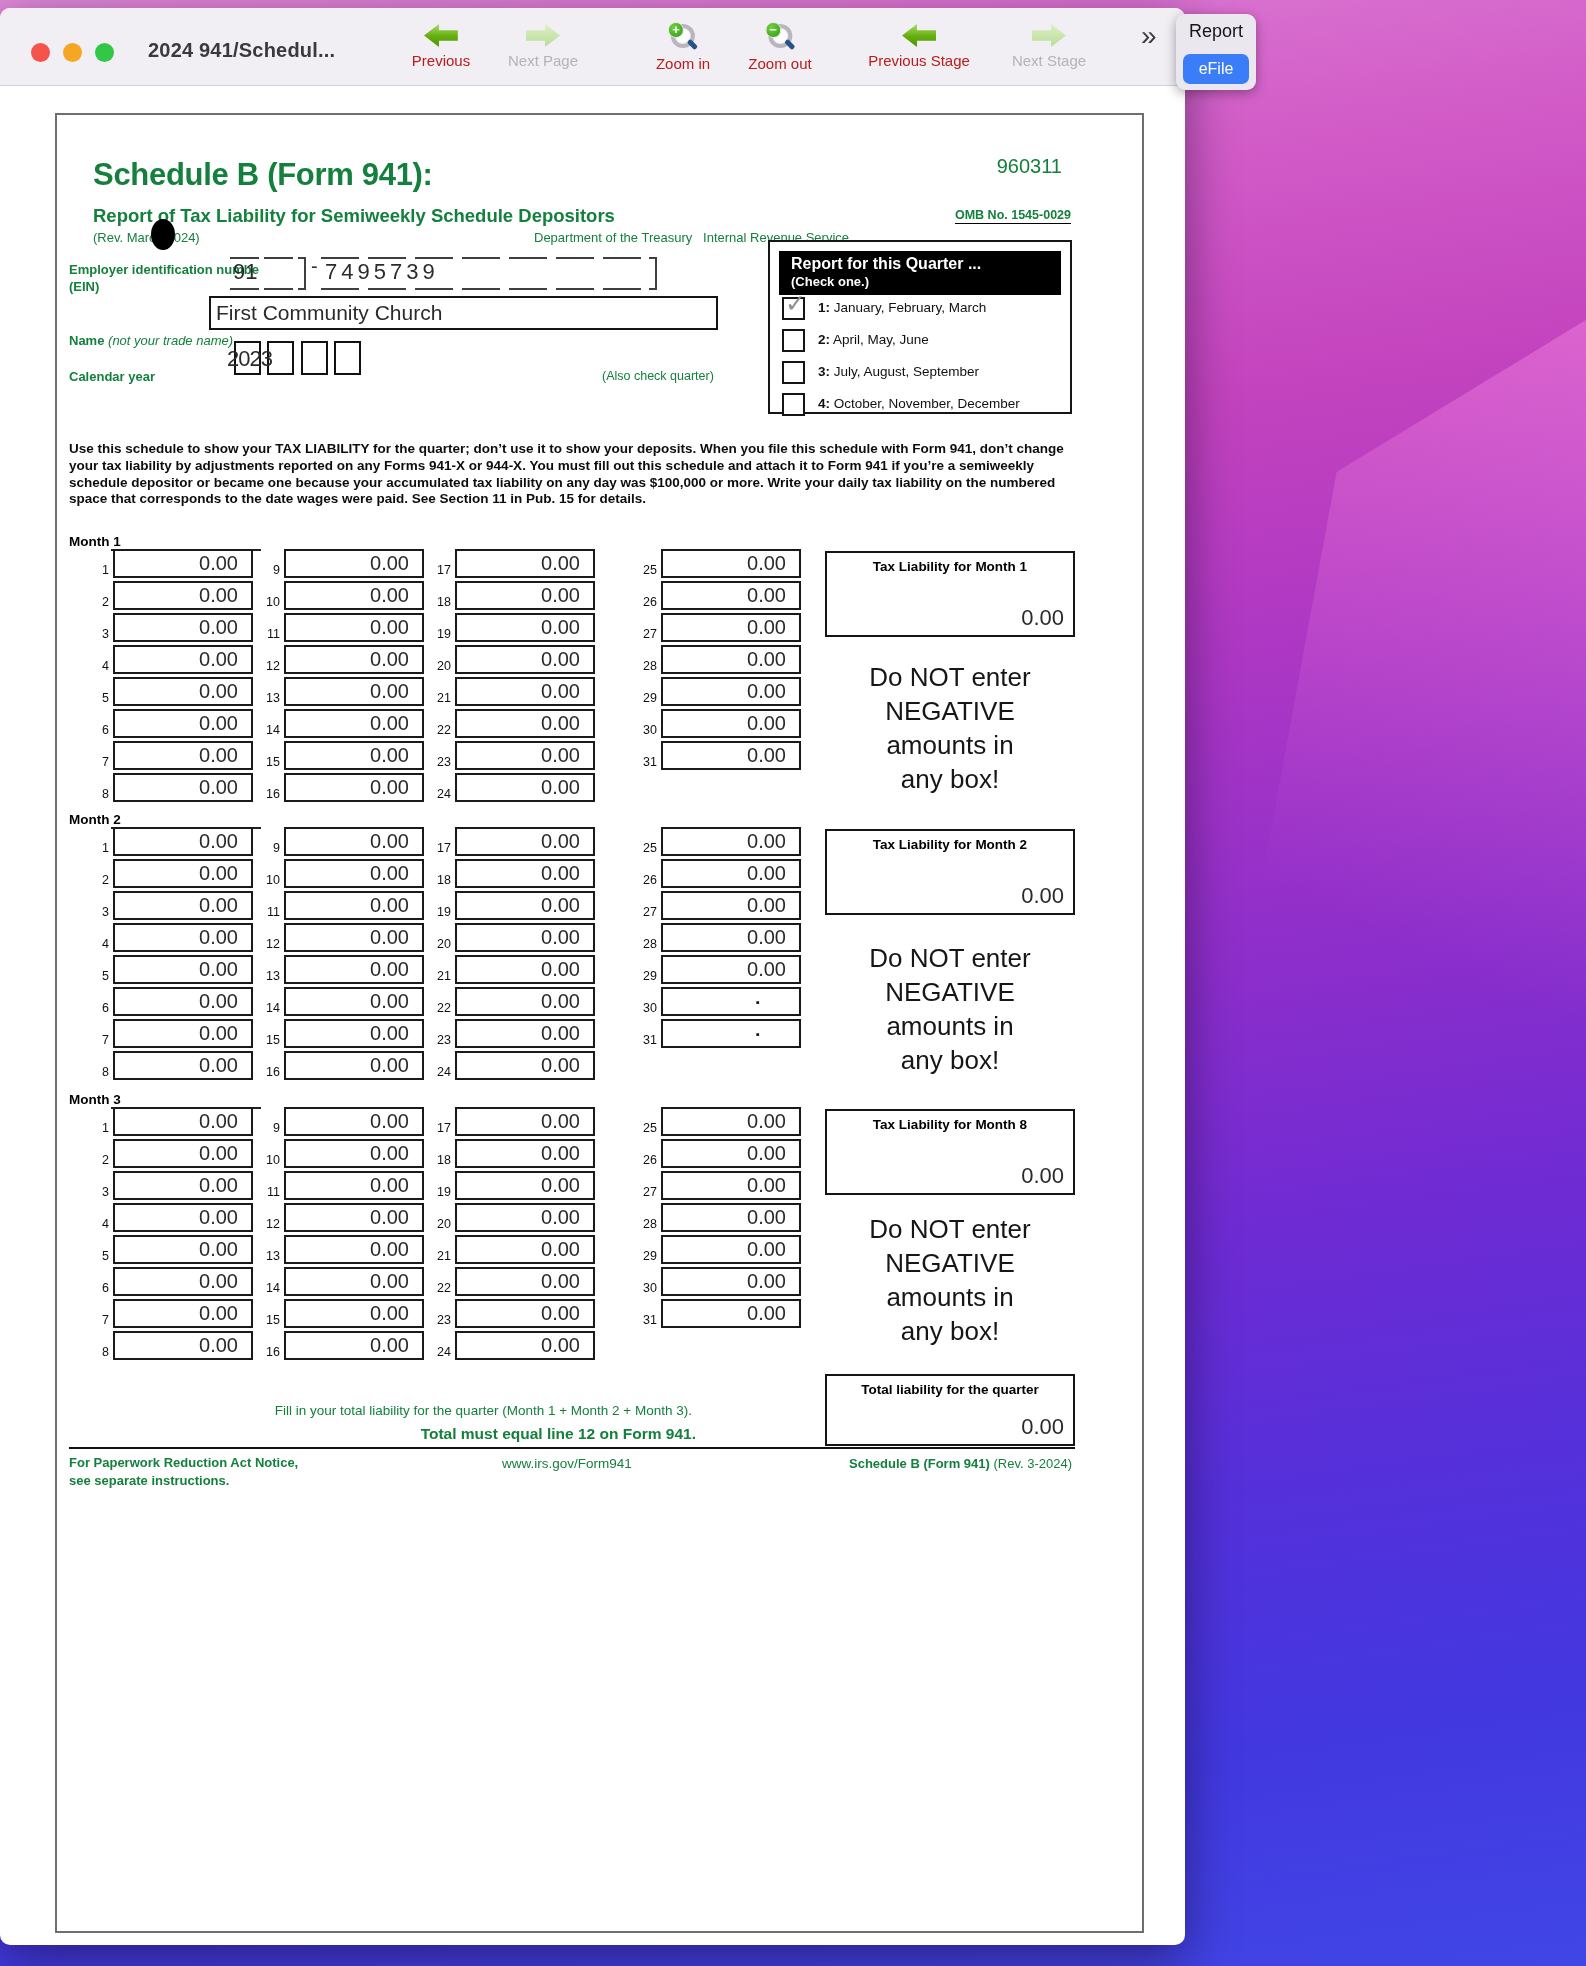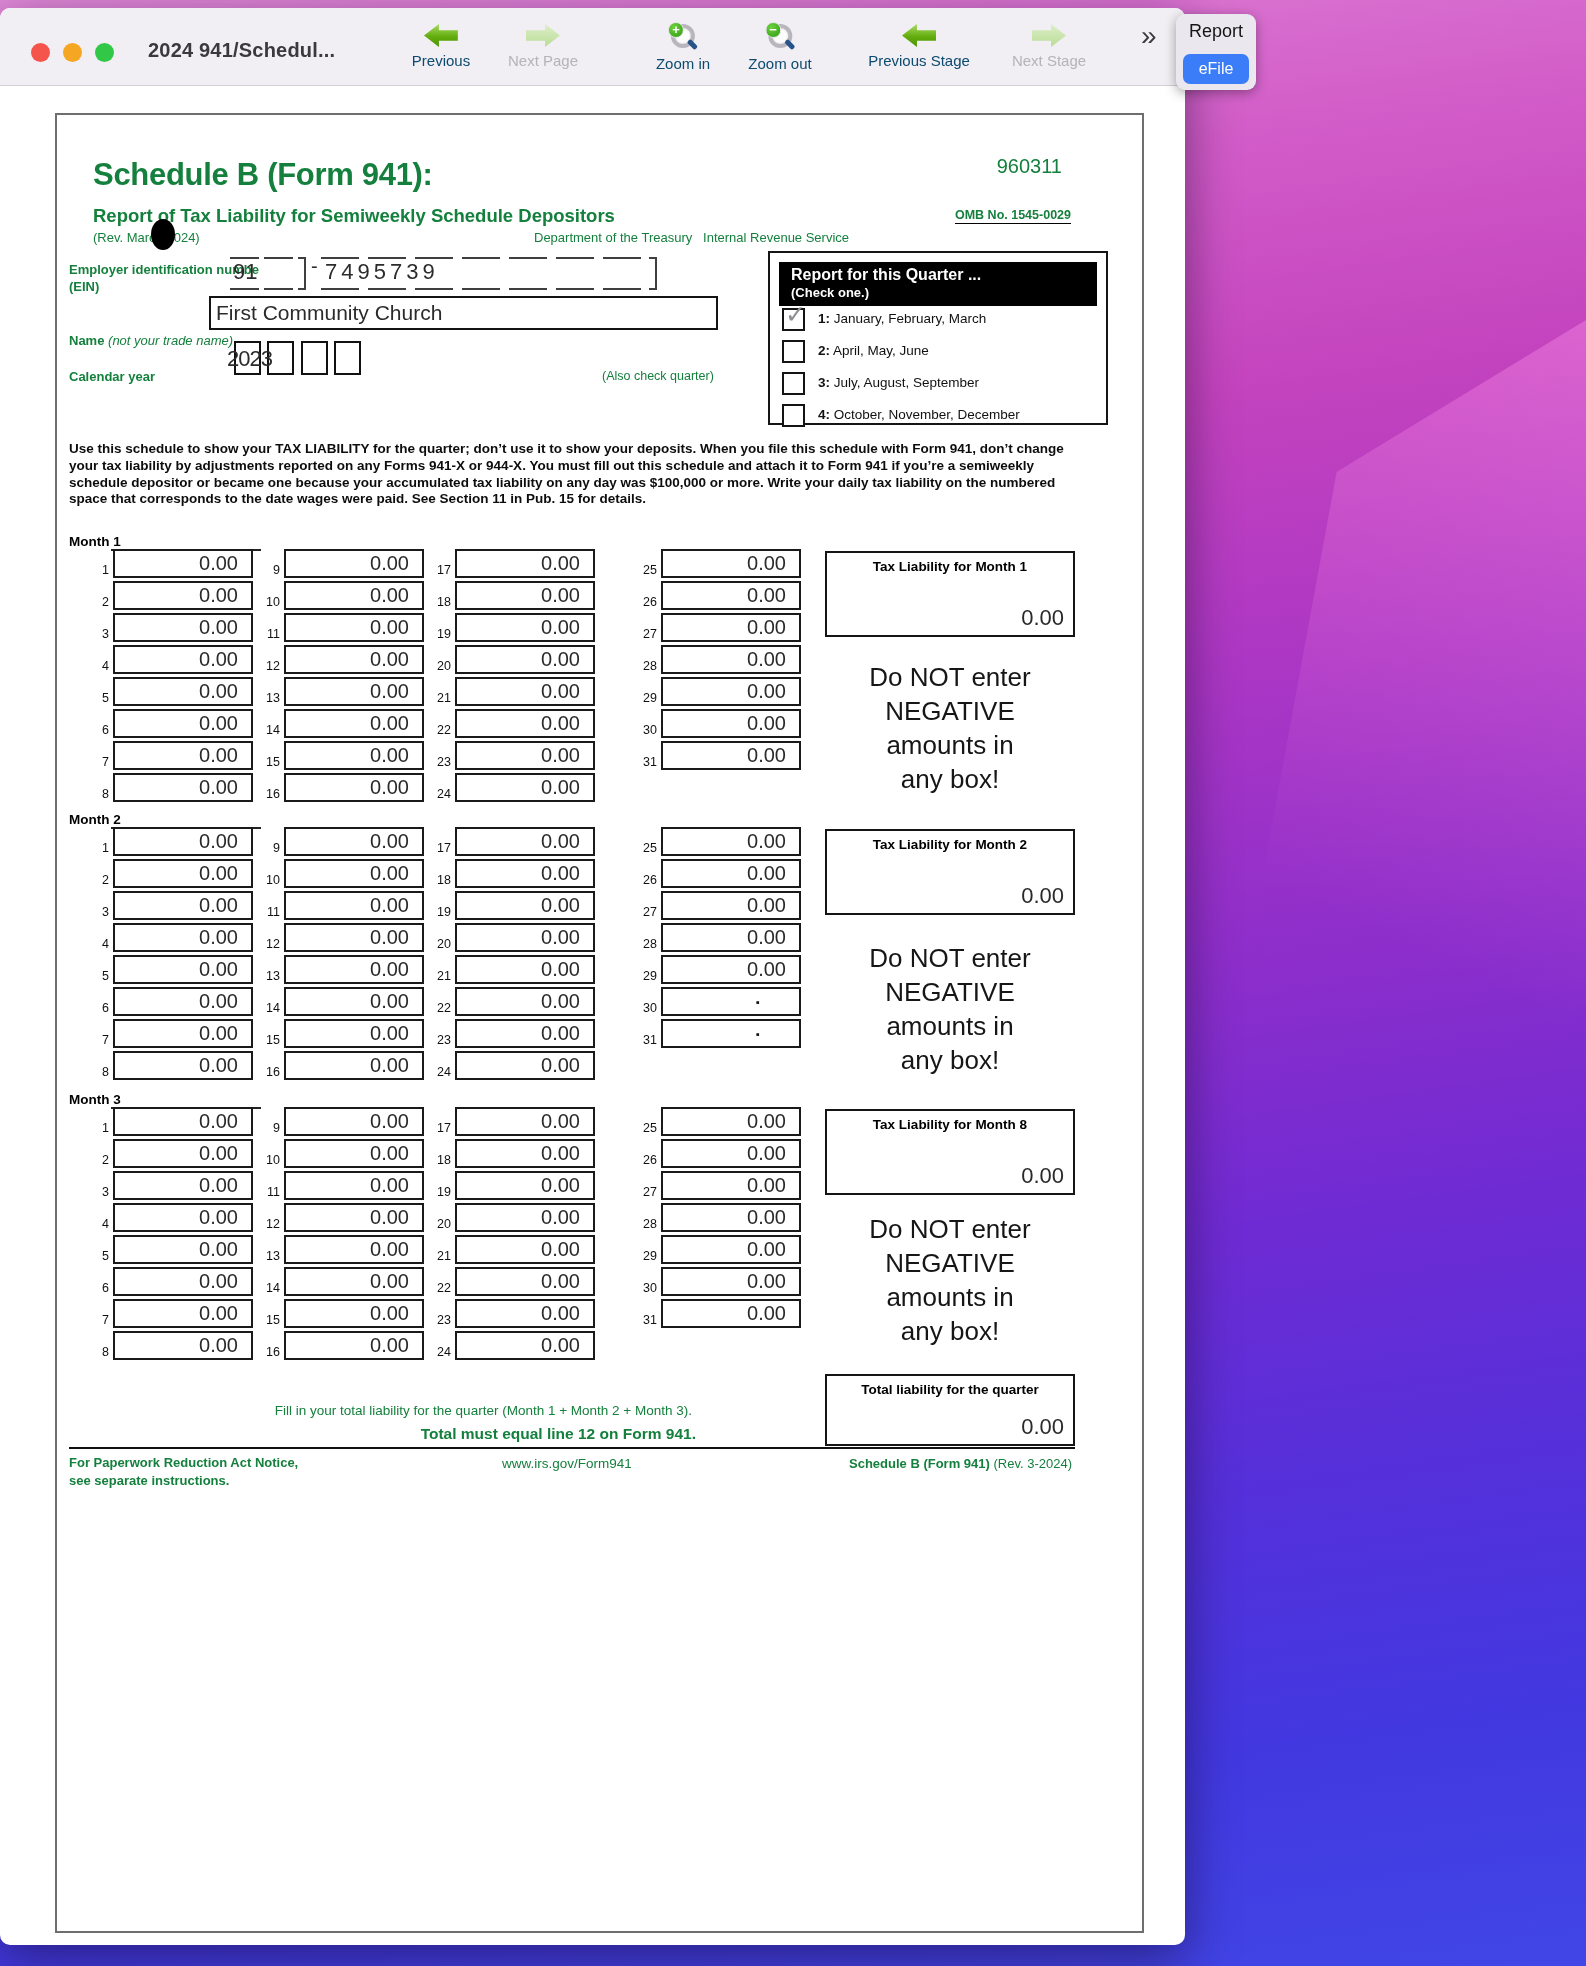--- a/index.html
+++ b/index.html
@@ -18,21 +18,21 @@
     border-radius:10px;box-shadow:0 14px 50px rgba(20,5,40,.5);
   }
   .toolbar{
     position:absolute;left:0;top:0;width:100%;height:77px;background:#f1eef4;
     border-bottom:1px solid #d2cfd6;border-radius:10px 10px 0 0;
   }
   .light{position:absolute;top:35px;width:19px;height:19px;border-radius:50%}
   .win-title{position:absolute;left:148px;top:31px;font-size:20px;font-weight:bold;color:#3a3a3c;letter-spacing:.2px}
   .tb-btn{position:absolute;top:16px;transform:translateX(-50%);display:flex;flex-direction:column;align-items:center;gap:5px}
   .tb-label{font-size:15px;white-space:nowrap}
-  .lbl-on{color:#0c4a6e}.lbl-off{color:#b5b3b8}
+  .lbl-on{color:#b91c1c}.lbl-off{color:#b5b3b8}
   .arrow{width:34px;height:23px}
   .arrow.left{clip-path:polygon(0 50%,44% 0,44% 27%,100% 27%,100% 73%,44% 73%,44% 100%)}
   .arrow.right{clip-path:polygon(100% 50%,56% 0,56% 27%,0 27%,0 73%,56% 73%,56% 100%)}
   .arrow.on{background:linear-gradient(180deg,#a9dc64,#63ad0e 55%,#4c9404)}
   .arrow.off{background:linear-gradient(180deg,#ddefc7,#b9dc97)}
   .zoomicon{position:relative;width:30px;height:26px}
   .lens{position:absolute;left:3px;top:0;width:16px;height:16px;border:4px solid #b8b6bc;border-radius:50%;background:#fdfdfd;box-shadow:inset 0 0 2px rgba(0,0,0,.25)}
   .handle{position:absolute;left:19px;top:18px;width:11px;height:5px;background:#27538b;border-radius:2px;transform:rotate(45deg)}
   .badge{position:absolute;left:0;top:-2px;width:14px;height:14px;border-radius:50%;color:#fff;font-size:13px;line-height:13px;text-align:center;font-weight:bold;border:1px solid #e4e4e8;background:radial-gradient(circle at 35% 30%,#6cd23c,#2f9a12)}
   .overflow{position:absolute;left:1141px;top:12px;font-size:28px;color:#3c3c3e;letter-spacing:-3px}
@@ -47,21 +47,21 @@
   .blob{position:absolute;background:#000;border-radius:50%}
 
   .cell{position:absolute;height:33px;border-top:2px solid #3f3f3f;border-bottom:2px solid #3f3f3f;box-sizing:border-box}
   .brk{position:absolute;width:8px;height:33px;border-top:2px solid #3f3f3f;border-right:2px solid #3f3f3f;border-bottom:2px solid #3f3f3f;box-sizing:border-box}
   .typed{color:#2b2b2b}
 
   .name-box{position:absolute;left:152px;top:181px;width:509px;height:34px;border:2px solid #141414;box-sizing:border-box}
   .name-box span{font-size:21px;line-height:30px;padding-left:5px;color:#2b2b2b}
   .yearbox{position:absolute;top:226px;width:27px;height:34px;border:2.5px solid #111;box-sizing:border-box}
 
-  .qbox{position:absolute;left:711px;top:136px;width:340px;height:174px;border:2.5px solid #151515;box-sizing:border-box}
+  .qbox{position:absolute;left:711px;top:125px;width:304px;height:174px;border:2.5px solid #151515;box-sizing:border-box}
   .qhead{position:absolute;left:9px;top:9px;right:9px;height:44px;background:#000;color:#fff;padding:4px 0 0 12px;box-sizing:border-box}
   .qhead-main{font-size:16px;font-weight:bold}
   .qhead-sub{font-size:13px;font-weight:bold;margin-top:1px}
   .qcheck{position:absolute;left:12px;width:19px;height:19px;border:2px solid #141414;box-sizing:content-box;background:#fff}
   .qmark{position:absolute;left:1px;top:-10px;font-size:25px;color:#8f8f94}
   .qlabel{position:absolute;left:48px;font-size:13.5px;color:#111;white-space:nowrap}
 
   .instr{position:absolute;left:12px;top:326px;width:998px;font-size:13.5px;font-weight:bold;line-height:16.8px;color:#0d0d0d;white-space:normal}
 
   .month-label{position:absolute;left:12px;font-size:13.5px;font-weight:bold;color:#000}

